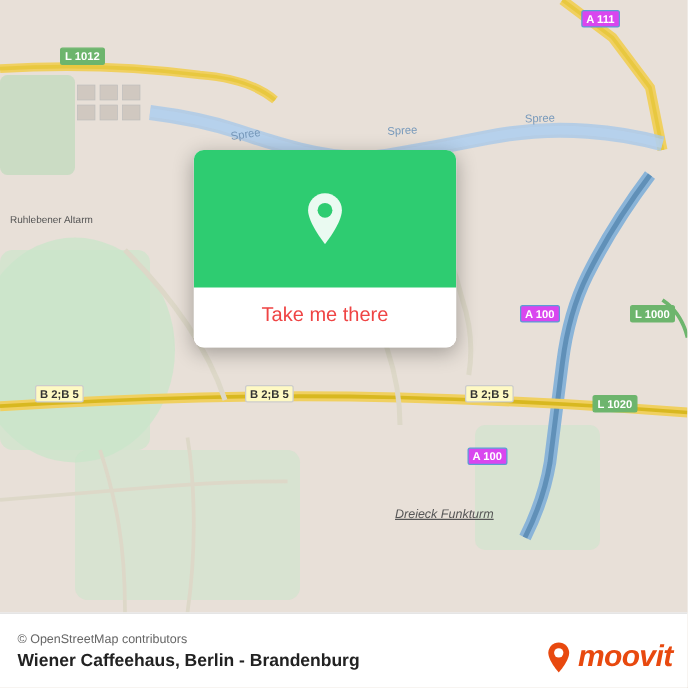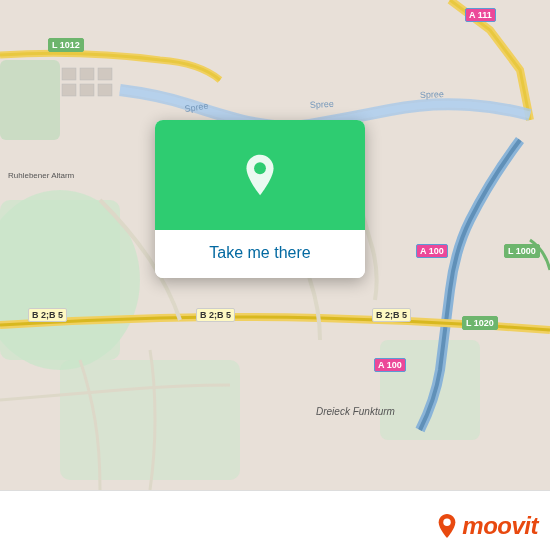--- a/index.html
+++ b/index.html
@@ -60,21 +60,21 @@
       background: white;
     }
 
     #take-me-there-btn {
       display: block;
       width: 100%;
       background: transparent;
       border: none;
       font-size: 16px;
       font-weight: 500;
-      color: #0369a1;
+      color: #ef4444;
       text-align: center;
       cursor: pointer;
       padding: 4px 0;
     }
 
     
     #bottom-bar {
       width: 550px;
       height: 60px;
       background: white;
@@ -140,30 +140,31 @@
       margin-left: 20px;
     }
 
     .yellow-label {
       background: #fef9c3;
       color: #333;
       border-color: #ccc;
     }
 
     .blue-label {
-      background: #ec4899;
+      background: #d946ef;
       color: white;
       border-color: #5b9bd5;
     }
 
     .dreieck-label {
       position: absolute;
       font-size: 10px;
       color: #555;
       font-style: italic;
+      text-decoration: underline;
     }
   </style>
 </head>
 <body>
 
 <div id="map-container">
 
   <svg id="map-svg" viewBox="0 0 550 490" xmlns="http://www.w3.org/2000/svg">
 
     <rect width="550" height="490" fill="#e8e0d8"></rect>
@@ -217,38 +218,40 @@
   </svg>
 
   <div class="road-label green-label" style="top:38px;left:28px;">L 1012</div>
   <div class="road-label blue-label" style="top:8px;left:465px;">A 111</div>
   <div class="road-label yellow-label" style="top:308px;left:28px;">B 2;B 5</div>
   <div class="road-label yellow-label" style="top:308px;left:196px;">B 2;B 5</div>
   <div class="road-label yellow-label" style="top:308px;left:372px;">B 2;B 5</div>
   <div class="road-label blue-label" style="top:244px;left:416px;">A 100</div>
   <div class="road-label blue-label" style="top:358px;left:374px;">A 100</div>
   <div class="road-label green-label" style="top:244px;left:484px;">L 1000</div>
-  <div class="road-label green-label" style="top:316px;left:442px;text-align:center;">L 1020</div>
+  <div class="road-label green-label" style="top:316px;left:454px;text-align:center;">L 1020</div>
   <div class="dreieck-label" style="top:406px;left:316px;">Dreieck Funkturm</div>
 
   <div id="popup-card">
     <div id="popup-green-area">
 
       <svg id="popup-pin" viewBox="0 0 44 52" xmlns="http://www.w3.org/2000/svg">
         <path d="M22 2C13.16 2 6 9.16 6 18C6 30 22 50 22 50C22 50 38 30 38 18C38 9.16 30.84 2 22 2Z" fill="white" opacity="0.9"></path>
         <circle cx="22" cy="18" r="7" fill="#2ecc71"></circle>
       </svg>
     </div>
     <div id="popup-button-area">
       <button id="take-me-there-btn">Take me there</button>
     </div>
   </div>
 </div>
 
 <div id="bottom-bar">
+  <span id="attribution-text">© OpenStreetMap contributors</span>
+  <span id="location-name">Wiener Caffeehaus, Berlin - Brandenburg</span>
 
   <div id="moovit-logo">
     <svg id="moovit-pin" viewBox="0 0 22 28" xmlns="http://www.w3.org/2000/svg">
       <path d="M11 1C6.03 1 2 5.03 2 10C2 17 11 27 11 27C11 27 20 17 20 10C20 5.03 15.97 1 11 1Z" fill="#e8490f"></path>
       <circle cx="11" cy="10" r="4" fill="white"></circle>
     </svg>
     <span id="moovit-text">moovit</span>
   </div>
 </div>
 

